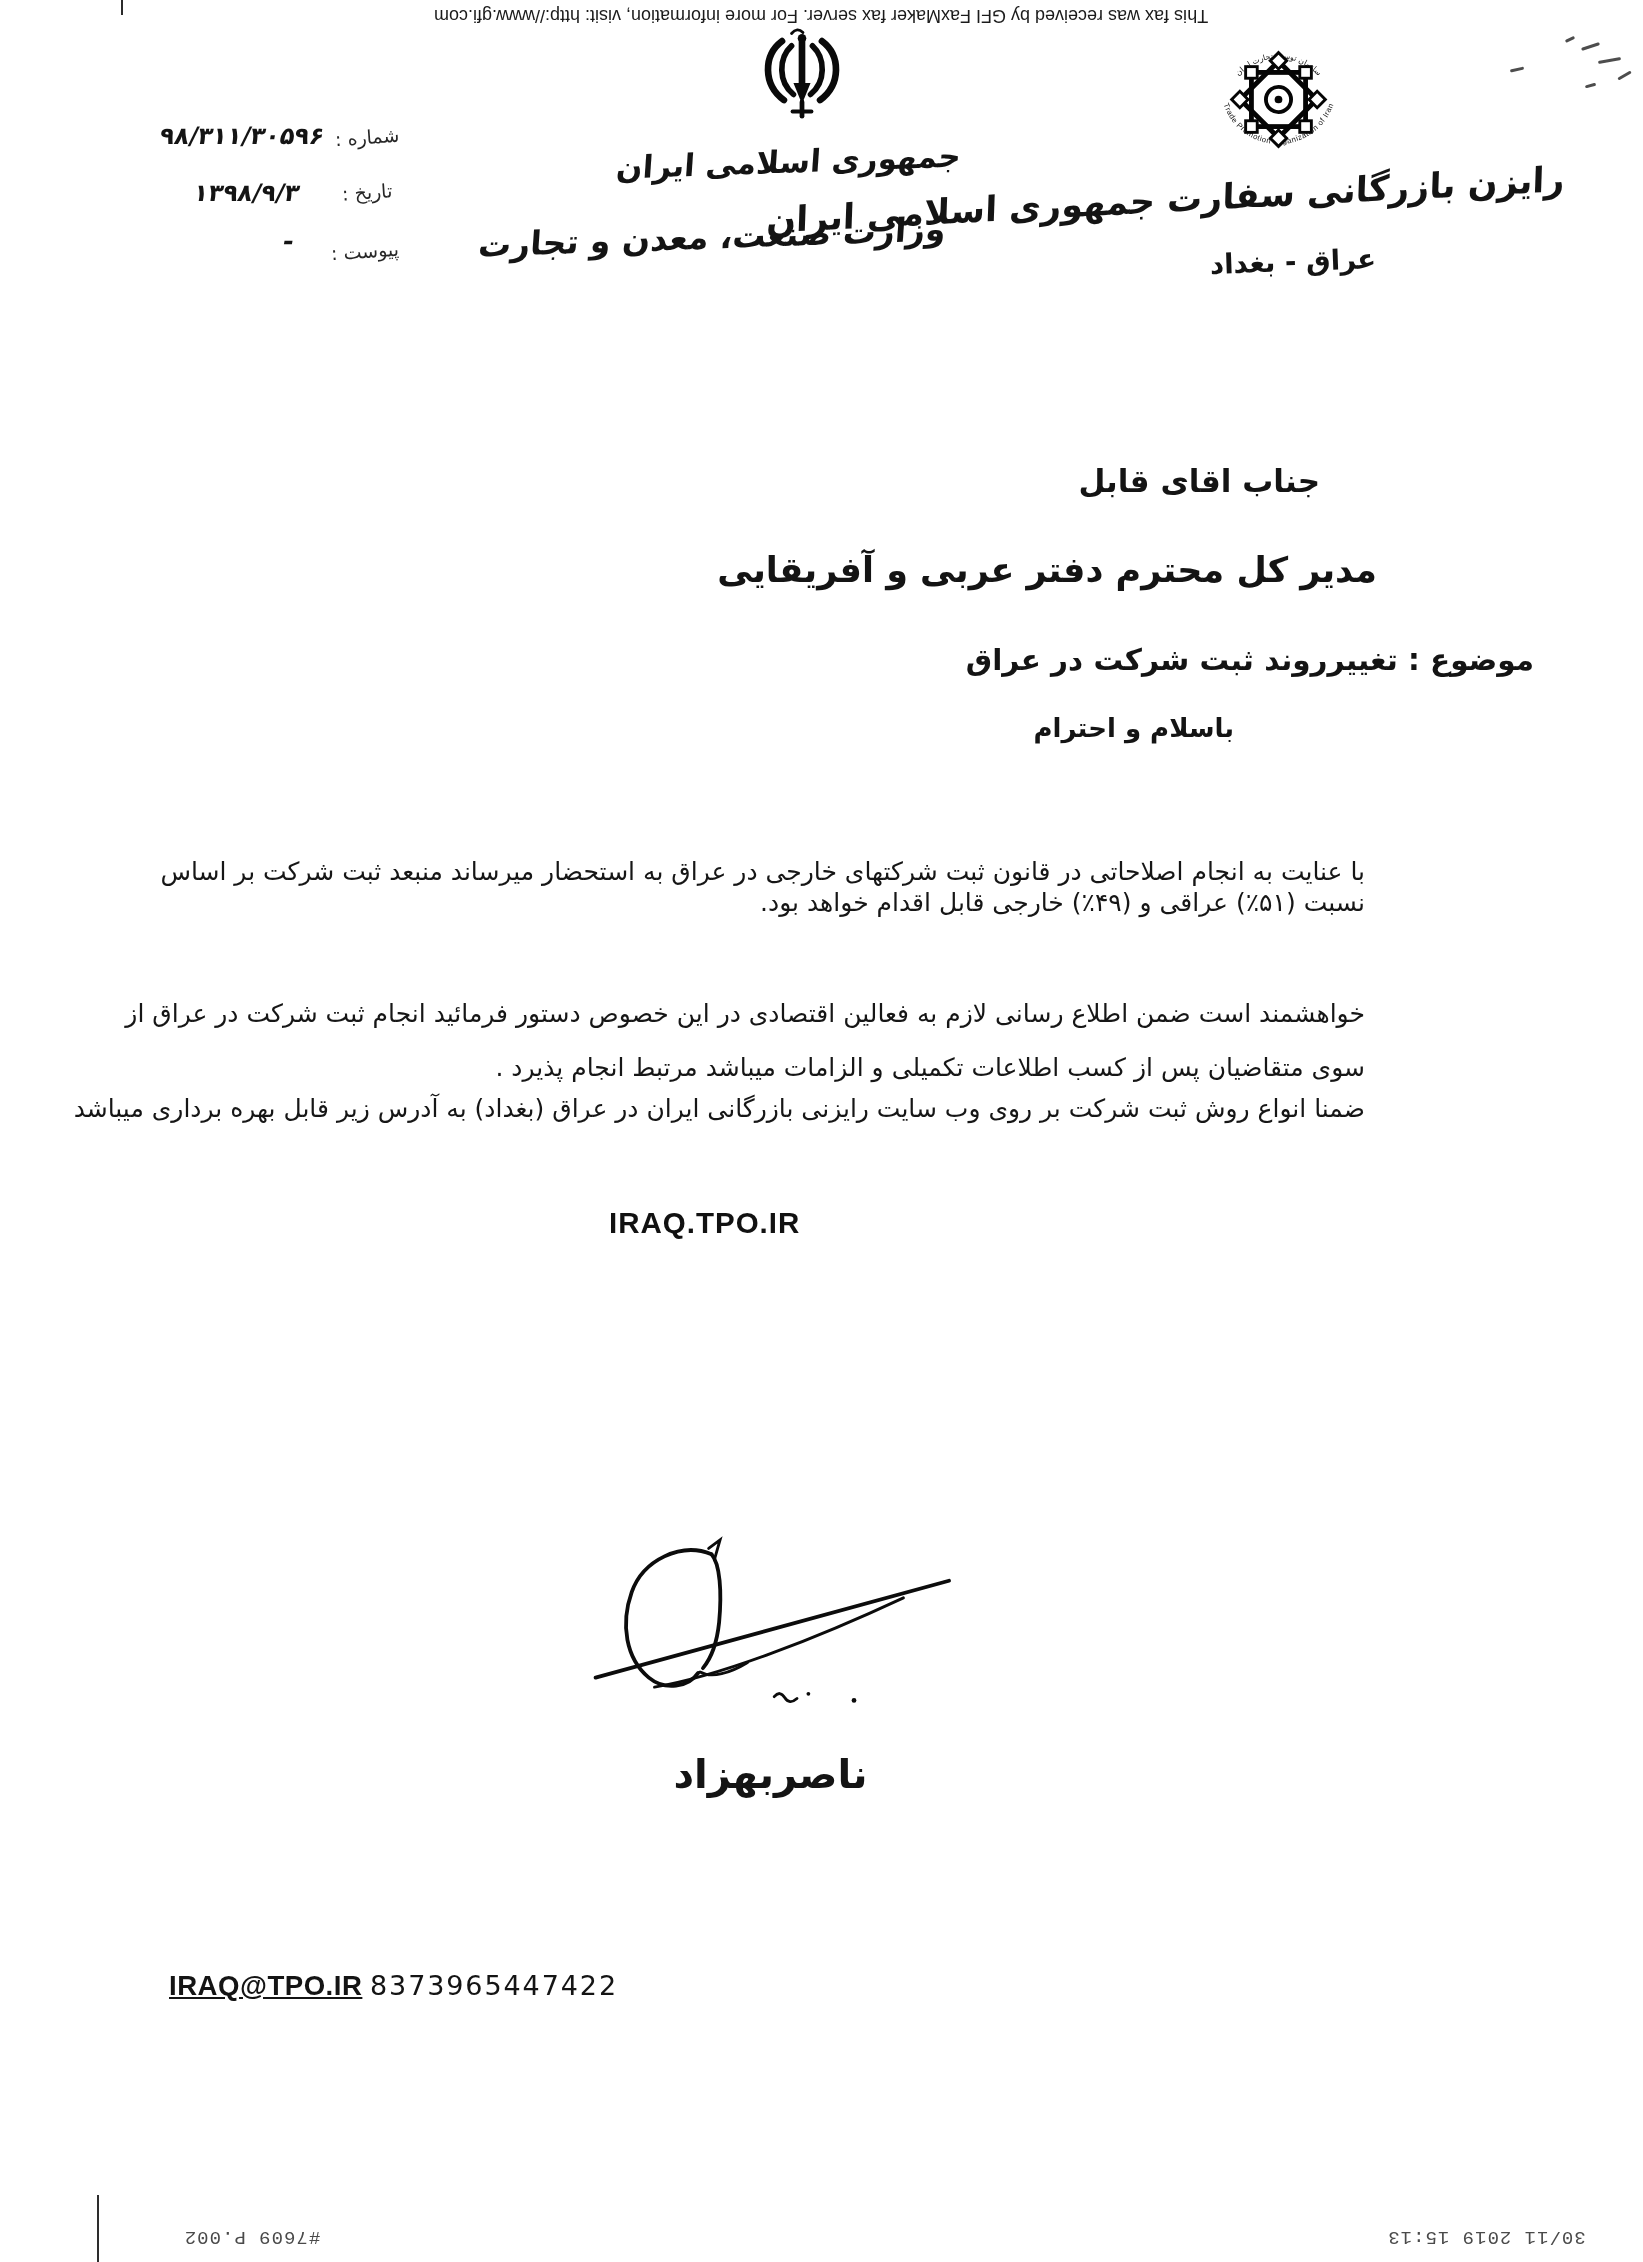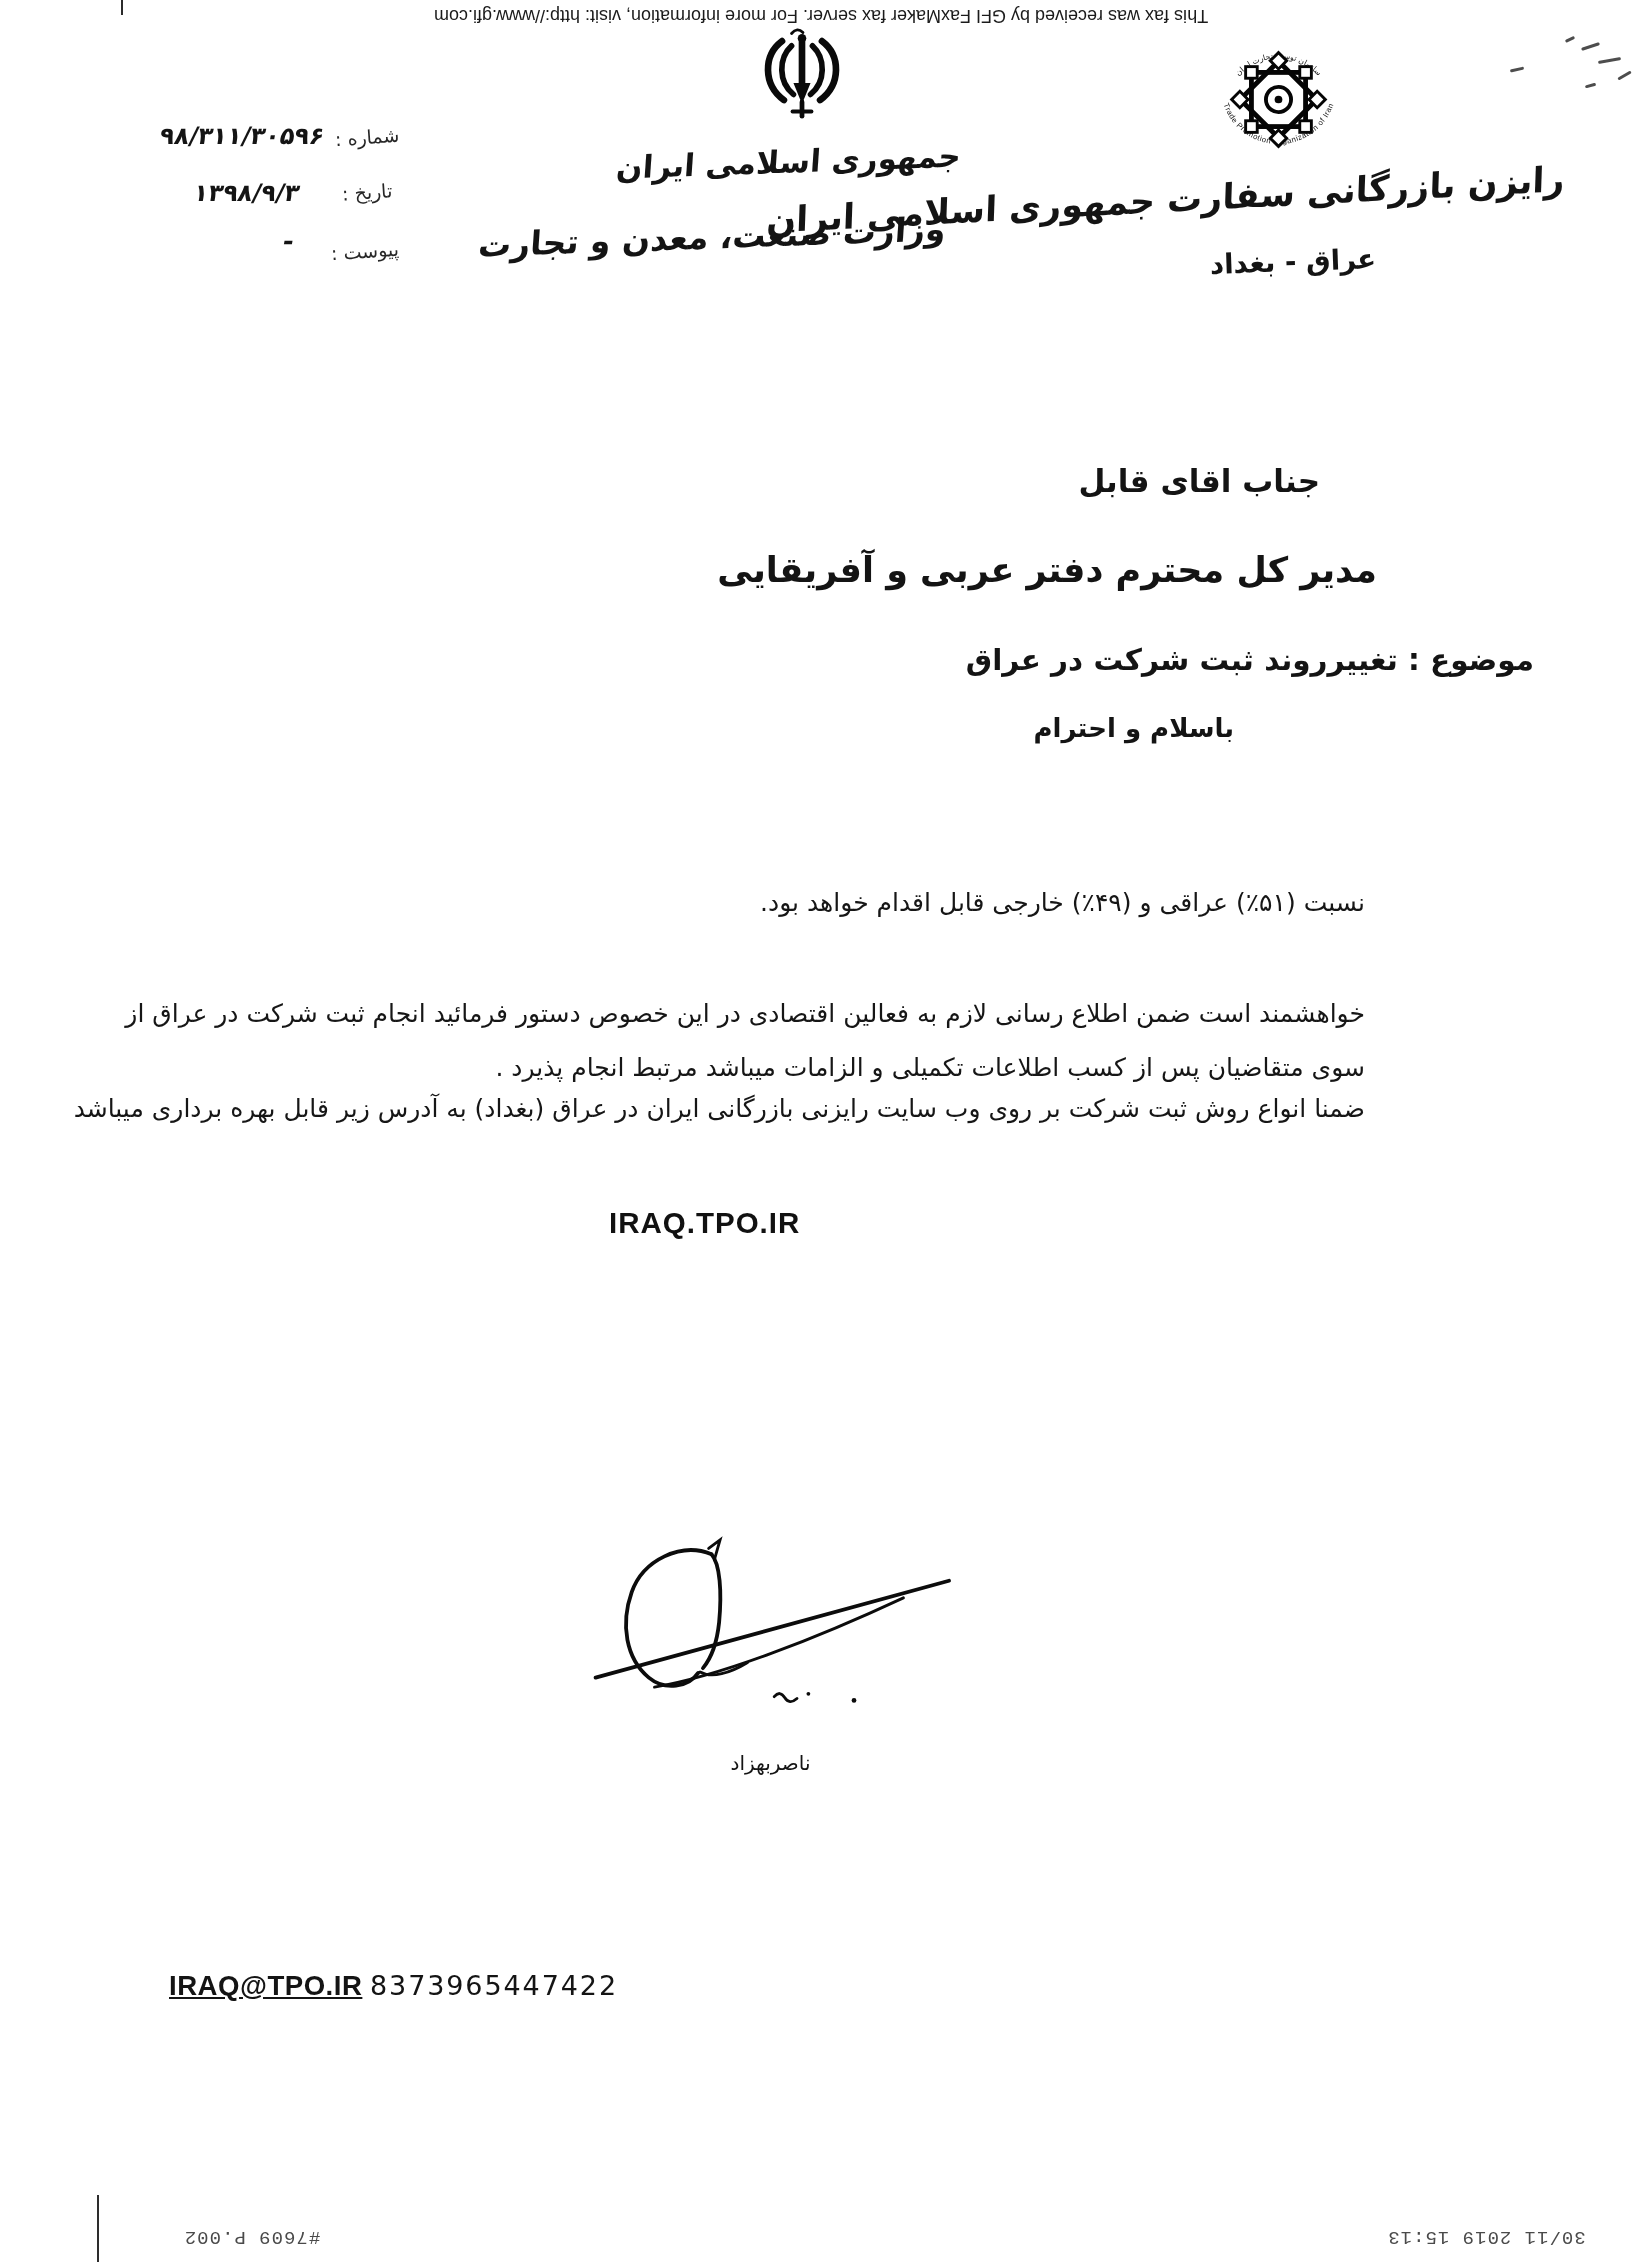--- a/index.html
+++ b/index.html
@@ -35,21 +35,21 @@
   #rec2{right:267px;top:550px;font-size:35px;font-weight:bold;}
   #subject{right:110px;top:643px;font-size:29.5px;font-weight:bold;}
   #salutation{right:410px;top:713px;font-size:26px;font-weight:bold;}
   
   .bodyline{right:279px;font-size:25px;color:#161616;}
   #bl1{top:857px;} #bl2{top:860px;margin-top:28px;} #bl3{top:999px;} #bl4{top:1053px;} #bl5{top:1094px;}
   #website{left:609px;top:1206px;width:314px;text-align:left;
            font:600 29.5px "Liberation Sans",sans-serif;letter-spacing:1px;color:#111;}
   
   #signature{left:569px;top:1533px;width:399px;height:181px;}
-  #signer{left:666px;top:1751px;width:209px;text-align:center;font-size:20px;font-weight:normal;}
+  #signer{left:666px;top:1751px;width:209px;text-align:center;font-size:40px;font-weight:bold;}
   
   #footer-contact{left:169px;top:1969px;font-size:27.6px;direction:ltr;}
   #footer-contact .email{font-family:"Liberation Sans",sans-serif;font-weight:bold;
                          text-decoration:underline;letter-spacing:0.5px;}
   #footer-contact .phone{font-size:27px;margin-left:7.6px;letter-spacing:1.9px;}
   
   #fax-bl{left:152px;top:2226px;width:200px;font-size:19px;text-align:center;transform:rotate(180deg);}
   #fax-br{left:1339px;top:2226px;width:295px;font-size:19px;text-align:center;transform:rotate(180deg);}
   #tick-bl{left:97px;top:2195px;width:1.9px;height:99px;background:#2d2d2d;}
   
@@ -118,20 +118,21 @@
   <div class="abs rtl fld-label" id="f-date-label">تاریخ :</div>
   <div class="abs rtl fld-val" id="f-date-val">۱۳۹۸/۹/۳</div>
   <div class="abs rtl fld-label" id="f-att-label">پیوست :</div>
   <div class="abs rtl fld-val" id="f-att-val">-</div>
 
   <div class="abs rtl" id="rec1">جناب اقای قابل</div>
   <div class="abs rtl" id="subject">موضوع : تغییرروند ثبت شرکت در عراق</div>
   <div class="abs rtl" id="rec2">مدیر کل محترم دفتر عربی و آفریقایی</div>
   <div class="abs rtl" id="salutation">باسلام و احترام</div>
 
+  <div class="abs rtl bodyline" id="bl1">با عنایت به انجام اصلاحاتی در قانون ثبت شرکتهای خارجی در عراق  به استحضار میرساند منبعد ثبت شرکت بر اساس</div>
   <div class="abs rtl bodyline" id="bl2">نسبت (۵۱٪) عراقی و (۴۹٪) خارجی قابل اقدام خواهد بود.</div>
   <div class="abs rtl bodyline" id="bl3">خواهشمند است ضمن اطلاع رسانی لازم به فعالین اقتصادی در این خصوص دستور فرمائید انجام ثبت شرکت در عراق  از</div>
   <div class="abs rtl bodyline" id="bl4">سوی متقاضیان پس از کسب اطلاعات تکمیلی و الزامات میباشد مرتبط انجام پذیرد .</div>
   <div class="abs rtl bodyline" id="bl5">ضمنا انواع روش ثبت شرکت بر روی وب سایت رایزنی بازرگانی ایران در عراق (بغداد) به آدرس زیر قابل بهره برداری میباشد</div>
 
   <div class="abs" id="website">IRAQ.TPO.IR</div>
 
   <svg class="abs" id="signature" viewBox="0 0 420 190">
     <g stroke="#0c0c0c" fill="none" stroke-linecap="round">
       <path d="M150,22 C118,9 78,28 66,62 C54,96 60,132 84,152 C101,166 126,162 136,147" stroke-width="4"></path>

